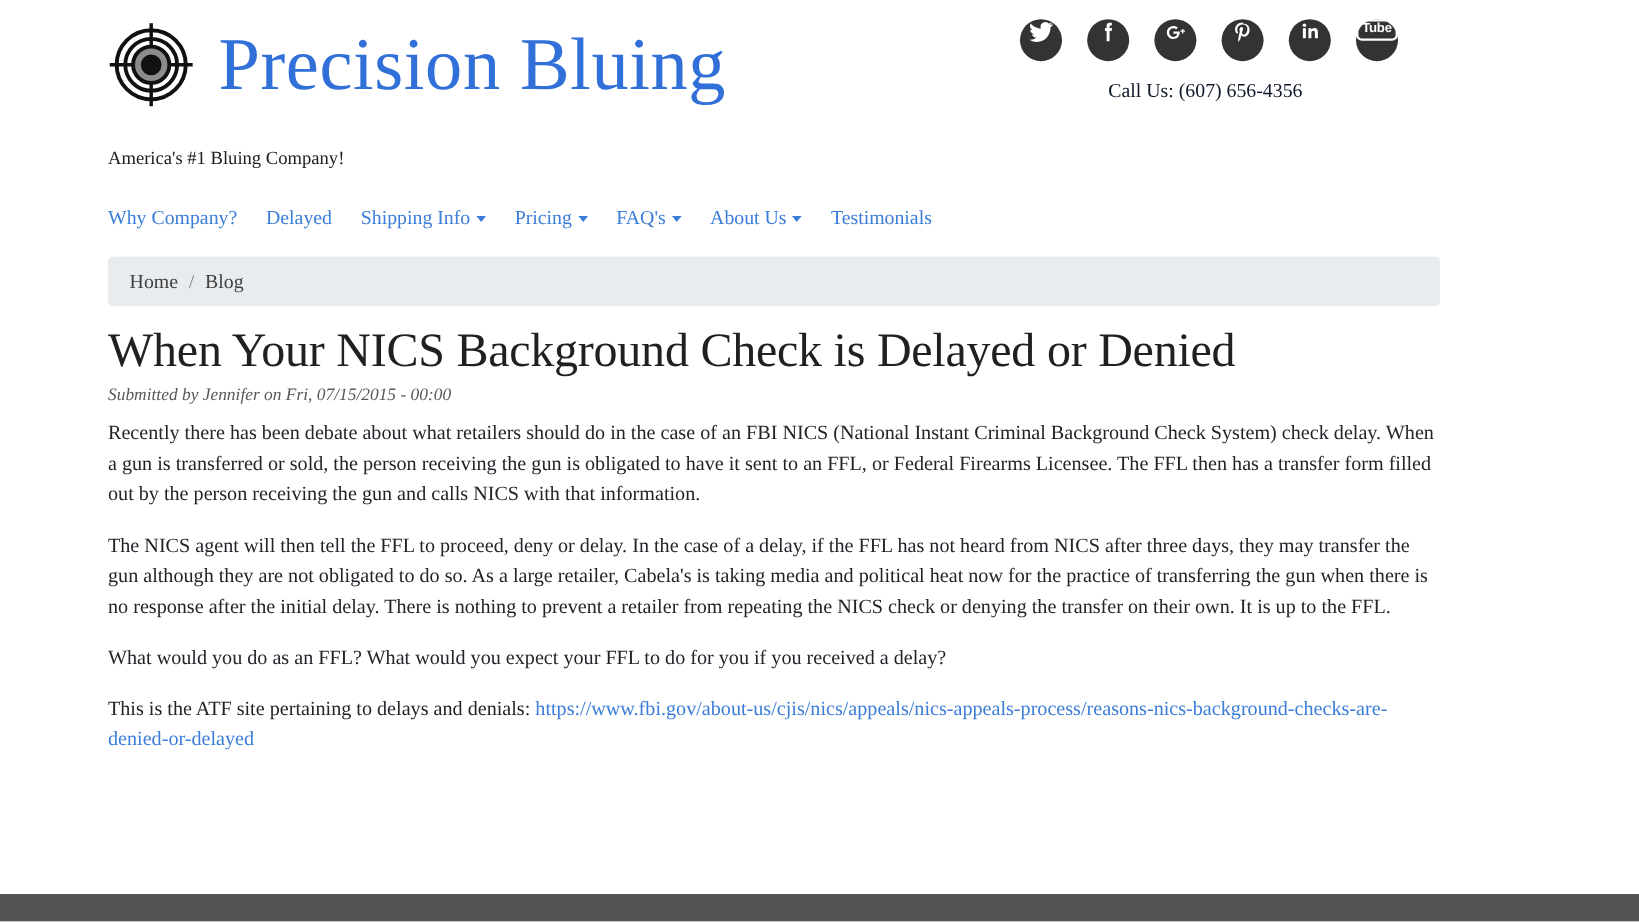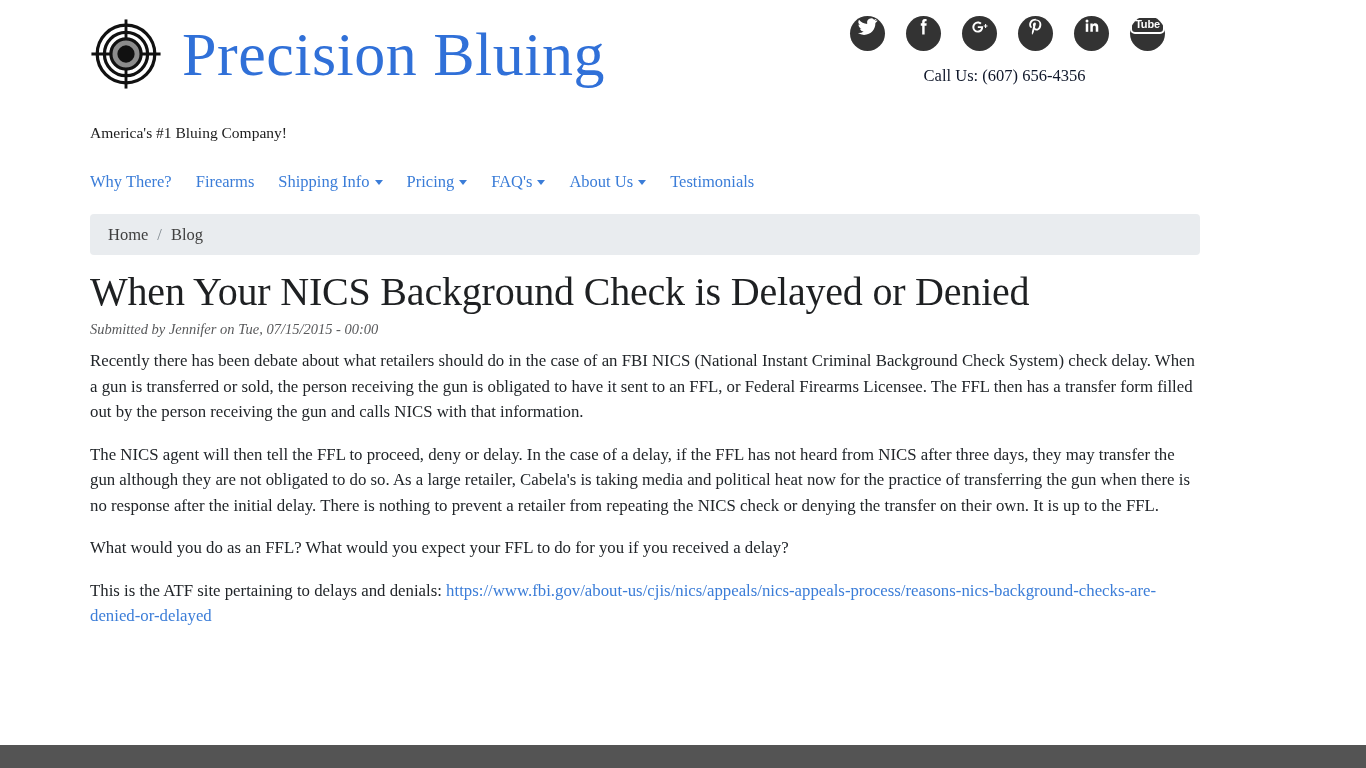--- a/index.html
+++ b/index.html
@@ -273,24 +273,24 @@
             <span class="yt-tube">Tube</span>
           </div>
 
         </div>
         <div class="call-us">Call Us: (607) 656-4356</div>
       </div>
     </div>
 
     <div class="navbar">
       <a class="nav-item">
-          <span>Why There?</span>
-        </a>
-      <a class="nav-item">
-          <span>Firearms</span>
+          <span>Why Company?</span>
+        </a>
+      <a class="nav-item">
+          <span>Delayed</span>
         </a>
       <a class="nav-item">
           <span>Shipping Info</span>
           <span class="caret"></span>
         </a>
       <a class="nav-item">
           <span>Pricing</span>
           <span class="caret"></span>
         </a>
       <a class="nav-item">
@@ -307,21 +307,21 @@
     </div>
 
     <div class="breadcrumb">
       <a class="crumb">Home</a>
       <span class="crumb-sep">/</span>
       <a class="crumb">Blog</a>
     </div>
 
     <div class="article">
       <h1 class="post-title">When Your NICS Background Check is Delayed or Denied</h1>
-      <div class="byline">Submitted by Jennifer on Tue, 07/15/2015 - 00:00</div>
+      <div class="byline">Submitted by Jennifer on Fri, 07/15/2015 - 00:00</div>
 
       <div class="post-body">
         <p>Recently there has been debate about what retailers should do in the case of an FBI NICS (National Instant Criminal Background Check System) check delay.  When a gun is transferred or sold, the person receiving the gun is obligated to have it sent to an FFL, or Federal Firearms Licensee.  The FFL then has a transfer form filled out by the person receiving the gun and calls NICS with that information.</p>
         <p>The NICS agent will then tell the FFL to proceed, deny or delay.  In the case of a delay, if the FFL has not heard from NICS after three days, they may transfer the gun although they are not obligated to do so.  As a large retailer, Cabela's is taking media and political heat now for the practice of transferring the gun when there is no response after the initial delay.  There is nothing to prevent a retailer from repeating the NICS check or denying the transfer on their own.  It is up to the FFL.</p>
         <p>What would you do as an FFL?  What would you expect your FFL to do for you if you received a delay?</p>
         <p><span>This is the ATF site pertaining to delays and denials: </span><a>https://www.fbi.gov/about-us/cjis/nics/appeals/nics-appeals-process/reasons-nics-background-checks-are-denied-or-delayed</a></p>
       </div>
     </div>
 
   </div>

